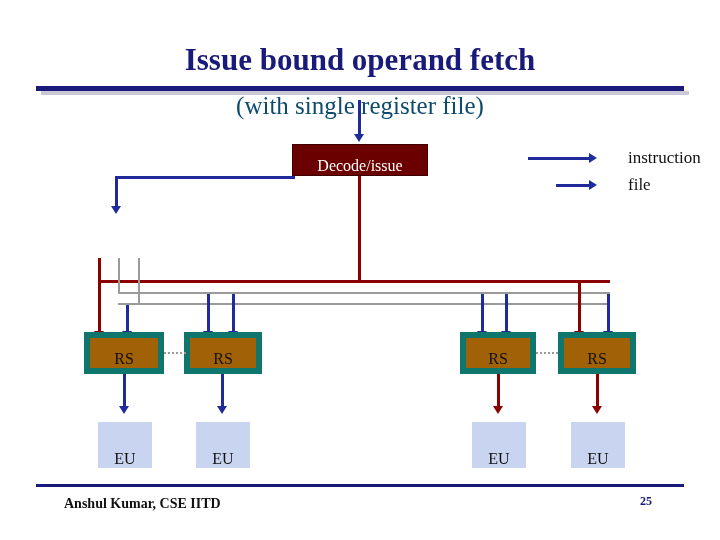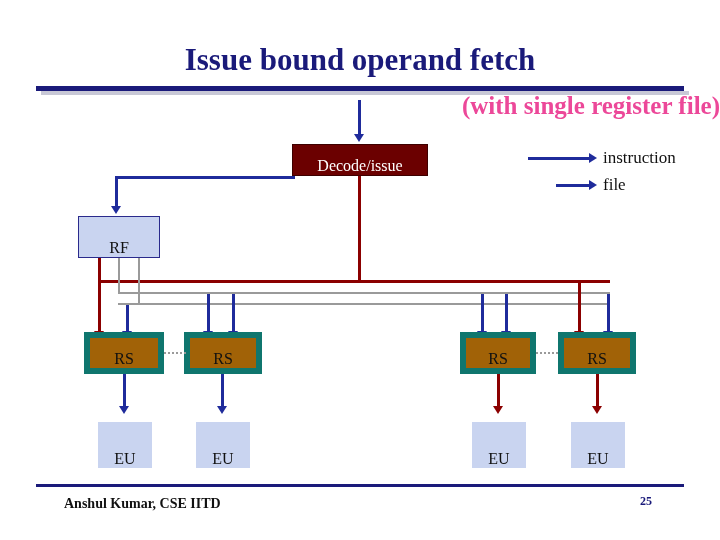--- a/index.html
+++ b/index.html
@@ -8,22 +8,22 @@
     font-family:"Liberation Serif",serif;position:relative;overflow:hidden;
   }
   .stage{position:absolute;left:0;top:0;width:720px;height:392px;}
 
   
   .title{
     position:absolute;left:0;top:42px;width:720px;text-align:center;
     font-size:31px;font-weight:bold;color:#1a1a7a;letter-spacing:0px;
   }
   .subtitle{
-    position:absolute;left:0;top:92px;width:720px;text-align:right;
-    font-size:25px;font-weight:bold;color:#ec4899;
+    position:absolute;left:0;top:92px;width:720px;text-align:center;
+    font-size:25px;font-weight:normal;color:#0c4a6e;
   }
   .title-rule{
     position:absolute;left:36px;top:86px;width:648px;height:5px;
     background:#1a1a7a;
   }
   .title-rule-shadow{
     position:absolute;left:41px;top:91px;width:648px;height:4px;
     background:#9a9ab5;opacity:.55;
   }
 
@@ -75,21 +75,21 @@
   .arrow-right-b{
     border-top:5px solid transparent;border-bottom:5px solid transparent;
     border-left:8px solid #1f2b9b;
   }
   .dotline{
     position:absolute;height:0;border-top:2px dotted #9a9a9a;
   }
 
   
   .legend-label{
-    position:absolute;font-size:17px;color:#111111;
+    position:absolute;font-size:17px;color:#111111;margin-left:25px;
   }
 </style>
 </head>
 <body>
 
 <div class="stage">
 
   <div class="title-rule-shadow"></div>
   <div class="title-rule"></div>
   <div class="title">Issue bound operand fetch</div>
@@ -107,23 +107,20 @@
   <div class="legend-label" style="left:603px;top:148px;">instruction</div>
 
   <div class="ln ln-b" style="left:556px;top:184px;width:34px;height:3px;"></div>
   <div class="arrow arrow-right-b" style="left:589px;top:180px;"></div>
   <div class="legend-label" style="left:603px;top:175px;">file</div>
 
   <div class="ln ln-b" style="left:115px;top:176px;width:180px;height:3px;"></div>
   <div class="ln ln-b" style="left:115px;top:176px;width:3px;height:32px;"></div>
   <div class="arrow arrow-down-b" style="left:111px;top:206px;"></div>
 
-  <div class="box box-rf" style="left:78px;top:216px;width:82px;height:42px;">
-    <span>RF</span>
-  </div>
 
   <div class="ln ln-r" style="left:358px;top:176px;width:3px;height:104px;"></div>
 
   <div class="ln ln-r" style="left:98px;top:280px;width:512px;height:3px;"></div>
   <div class="ln ln-r" style="left:98px;top:258px;width:3px;height:24px;"></div>
 
   <div class="ln ln-gray" style="left:118px;top:292px;width:492px;height:2px;"></div>
   <div class="ln ln-gray" style="left:118px;top:303px;width:492px;height:2px;"></div>
   <div class="ln ln-gray" style="left:118px;top:258px;width:2px;height:36px;"></div>
   <div class="ln ln-gray" style="left:138px;top:258px;width:2px;height:47px;"></div>

